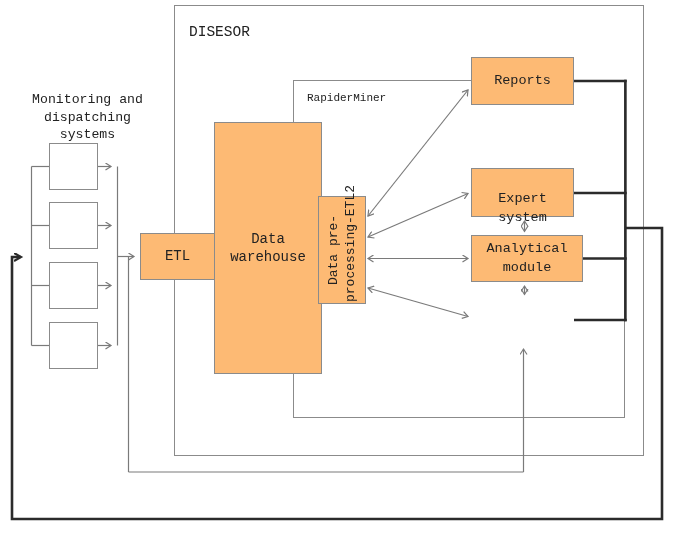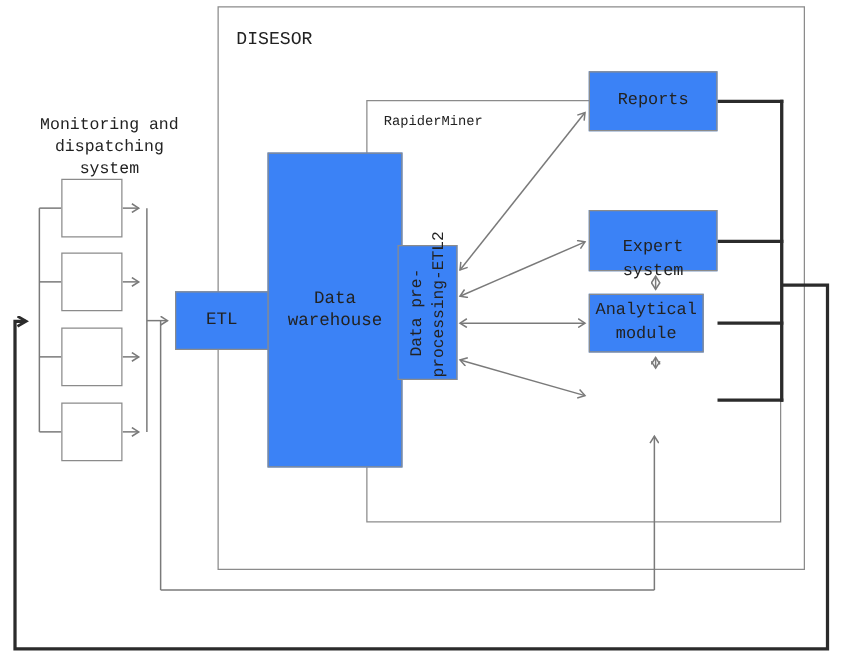--- a/index.html
+++ b/index.html
@@ -18,21 +18,21 @@
   }
   .wires{position:absolute;left:0;top:0;z-index:2;pointer-events:none;}
   .wires path{fill:none;}
   .w{stroke:var(--connector,#7a7a7a);stroke-width:1.2;}
   .f{stroke:var(--feedback,#2b2b2b);stroke-width:2.6;stroke-linejoin:miter;}
   #ag path{stroke:var(--connector,#7a7a7a);stroke-width:1.2;fill:none;}
   #ab path{stroke:var(--feedback,#2b2b2b);stroke-width:2.2;fill:none;}
   .node{
     position:absolute;box-sizing:border-box;z-index:3;
     border:1.2px solid var(--box_border,#8b8b8b);
-    background:#3b82f6;
+    background:#fdba74;
     display:flex;align-items:center;justify-content:center;
     text-align:center;font-size:13.5px;line-height:18.5px;
   }
   .srcbox{
     position:absolute;box-sizing:border-box;z-index:3;
     border:1.2px solid var(--box_border,#8b8b8b);background:#fff;
   }
   .lbl{position:absolute;z-index:4;white-space:nowrap;}
   .lbl-disesor{left:189px;top:24px;font-size:14.5px;}
   .lbl-rapidminer{left:307px;top:92px;font-size:11px;}
@@ -94,21 +94,21 @@
     <path class="f" d="M574,81 H626.7"></path>
     <path class="f" d="M574,193 H626.7"></path>
     <path class="f" d="M574,258.5 H626.7"></path>
     <path class="f" d="M574,320 H626.7"></path>
     <path class="f" d="M625.4,79.7 V321.3"></path>
     <path class="f" d="M625.4,228 H662 V519 H12 V257 H20.5" marker-end="url(#ab)"></path>
   </svg>
 
   <div class="lbl lbl-disesor">DISESOR</div>
   <div class="lbl lbl-rapidminer">RapiderMiner</div>
-  <div class="lbl-sources">Monitoring and dispatching system</div>
+  <div class="lbl-sources">Monitoring and dispatching systems</div>
 
   <div class="srcbox" style="left:49px;top:143px;width:49px;height:47px;"></div>
   <div class="srcbox" style="left:49px;top:202px;width:49px;height:47px;"></div>
   <div class="srcbox" style="left:49px;top:262px;width:49px;height:47px;"></div>
   <div class="srcbox" style="left:49px;top:322px;width:49px;height:47px;"></div>
 
   <div class="node" style="left:140px;top:233px;width:75px;height:47px;font-size:14px;">
     <span>ETL</span>
   </div>
 
@@ -124,18 +124,18 @@
   </div>
 
   <div class="node" style="left:471px;top:57px;width:103px;height:48px;">
     <span>Reports</span>
   </div>
 
   <div class="node" style="left:471px;top:168px;width:103px;height:49px;">
     <span class="narrow">Expert system</span>
   </div>
 
-  <div class="node" style="left:471px;top:235px;width:92px;height:47px;">
+  <div class="node" style="left:471px;top:235px;width:112px;height:47px;">
     <span>Analytical module</span>
   </div>
 
 
 </div>
 
 </body></html>

